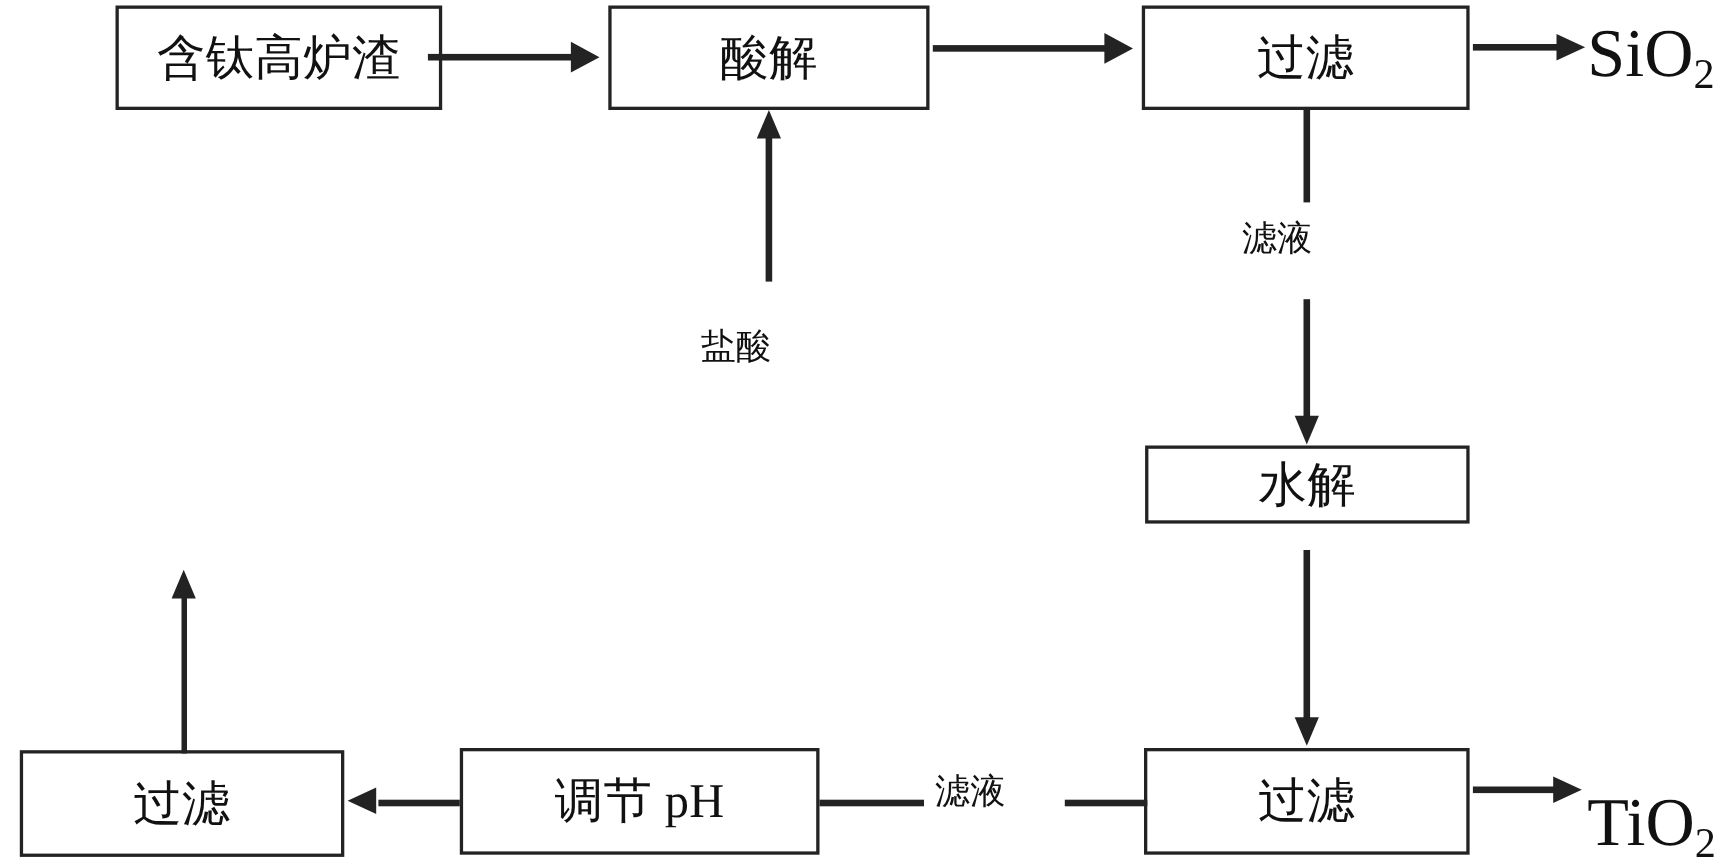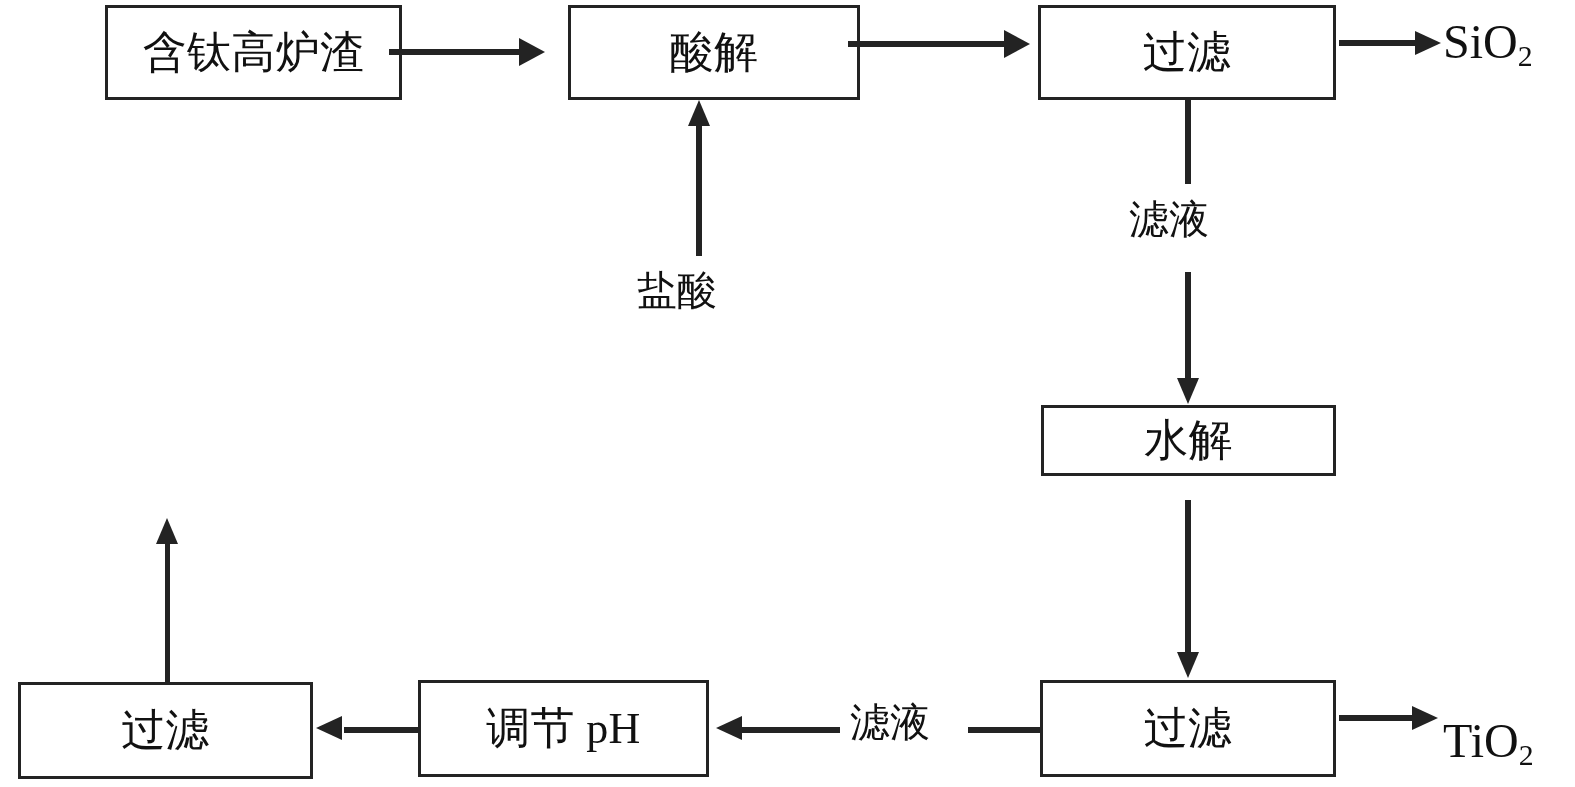--- a/index.html
+++ b/index.html
@@ -27,27 +27,27 @@
     letter-spacing: 0.02em;
   }
   .box-label {
     font-size: 44px;
     line-height: 1;
     white-space: nowrap;
   }
   .free-label {
     position: absolute;
     color: #111111;
-    font-size: 40px;
+    font-size: 32px;
     line-height: 1;
     white-space: nowrap;
   }
   .formula {
     font-family: "Liberation Serif", "DejaVu Serif", serif;
-    font-size: 48px;
+    font-size: 62px;
   }
   .formula sub {
     font-size: 0.62em;
     vertical-align: -0.28em;
   }
   .ph-unit {
     font-family: "Liberation Serif", "DejaVu Serif", serif;
   }
   
   .hline {
@@ -101,41 +101,41 @@
 
 <div id="canvas">
 
   <div class="box" style="left:88px; top:5px; width:297px; height:95px;margin-left:17px;">
     <span class="box-label">含钛高炉渣</span>
   </div>
 
   <div class="hline" style="left:389px; top:49px; width:132px;"></div>
   <div class="head head-right" style="left:519px; top:38px;"></div>
 
-  <div class="box" style="left:568px; top:5px; width:292px; height:95px;align-items:center;">
+  <div class="box" style="left:553px; top:5px; width:292px; height:95px;align-items:center;">
     <span class="box-label">酸解</span>
   </div>
 
   <div class="hline" style="left:848px; top:41px; width:158px;"></div>
   <div class="head head-right" style="left:1004px; top:30px;"></div>
 
   <div class="box" style="left:1038px; top:5px; width:298px; height:95px;">
     <span class="box-label">过滤</span>
   </div>
 
   <div class="hline" style="left:1339px; top:40px; width:80px;"></div>
   <div class="head head-right sm" style="left:1415px; top:31px;"></div>
 
   <div class="free-label formula" style="left:1443px; top:18px;">
     <span>SiO</span><sub>2</sub>
   </div>
 
   <div class="vline" style="left:696px; top:118px; height:138px;"></div>
   <div class="head head-up sm" style="left:688px; top:100px;"></div>
-  <div class="free-label" style="left:637px; top:271px;">盐酸</div>
+  <div class="free-label" style="left:637px; top:298px;">盐酸</div>
 
   <div class="vline" style="left:1185px; top:100px; height:84px;"></div>
   <div class="free-label" style="left:1129px; top:200px;">滤液</div>
   <div class="vline" style="left:1185px; top:272px; height:110px;"></div>
   <div class="head head-down sm" style="left:1177px; top:378px;"></div>
 
   <div class="box" style="left:1041px; top:405px; width:295px; height:71px;">
     <span class="box-label">水解</span>
   </div>
 
@@ -151,21 +151,21 @@
 
   <div class="free-label formula" style="left:1443px; top:693px;margin-top:24px;">
     <span>TiO</span><sub>2</sub>
   </div>
 
   <div class="hline" style="left:968px; top:727px; width:75px;"></div>
   <div class="free-label" style="left:850px; top:703px;">滤液</div>
   <div class="hline" style="left:742px; top:727px; width:98px;"></div>
   <div class="head head-left sm" style="left:716px; top:716px;"></div>
 
-  <div class="box" style="left:418px; top:680px; width:291px; height:97px;">
+  <div class="box" style="left:418px; top:680px; width:327px; height:97px;">
     <span class="box-label ph-unit">调节 pH</span>
   </div>
 
   <div class="hline" style="left:344px; top:727px; width:74px;"></div>
   <div class="head head-left sm" style="left:316px; top:716px;"></div>
 
   <div class="box" style="left:18px; top:682px; width:295px; height:97px;">
     <span class="box-label">过滤</span>
   </div>
 

